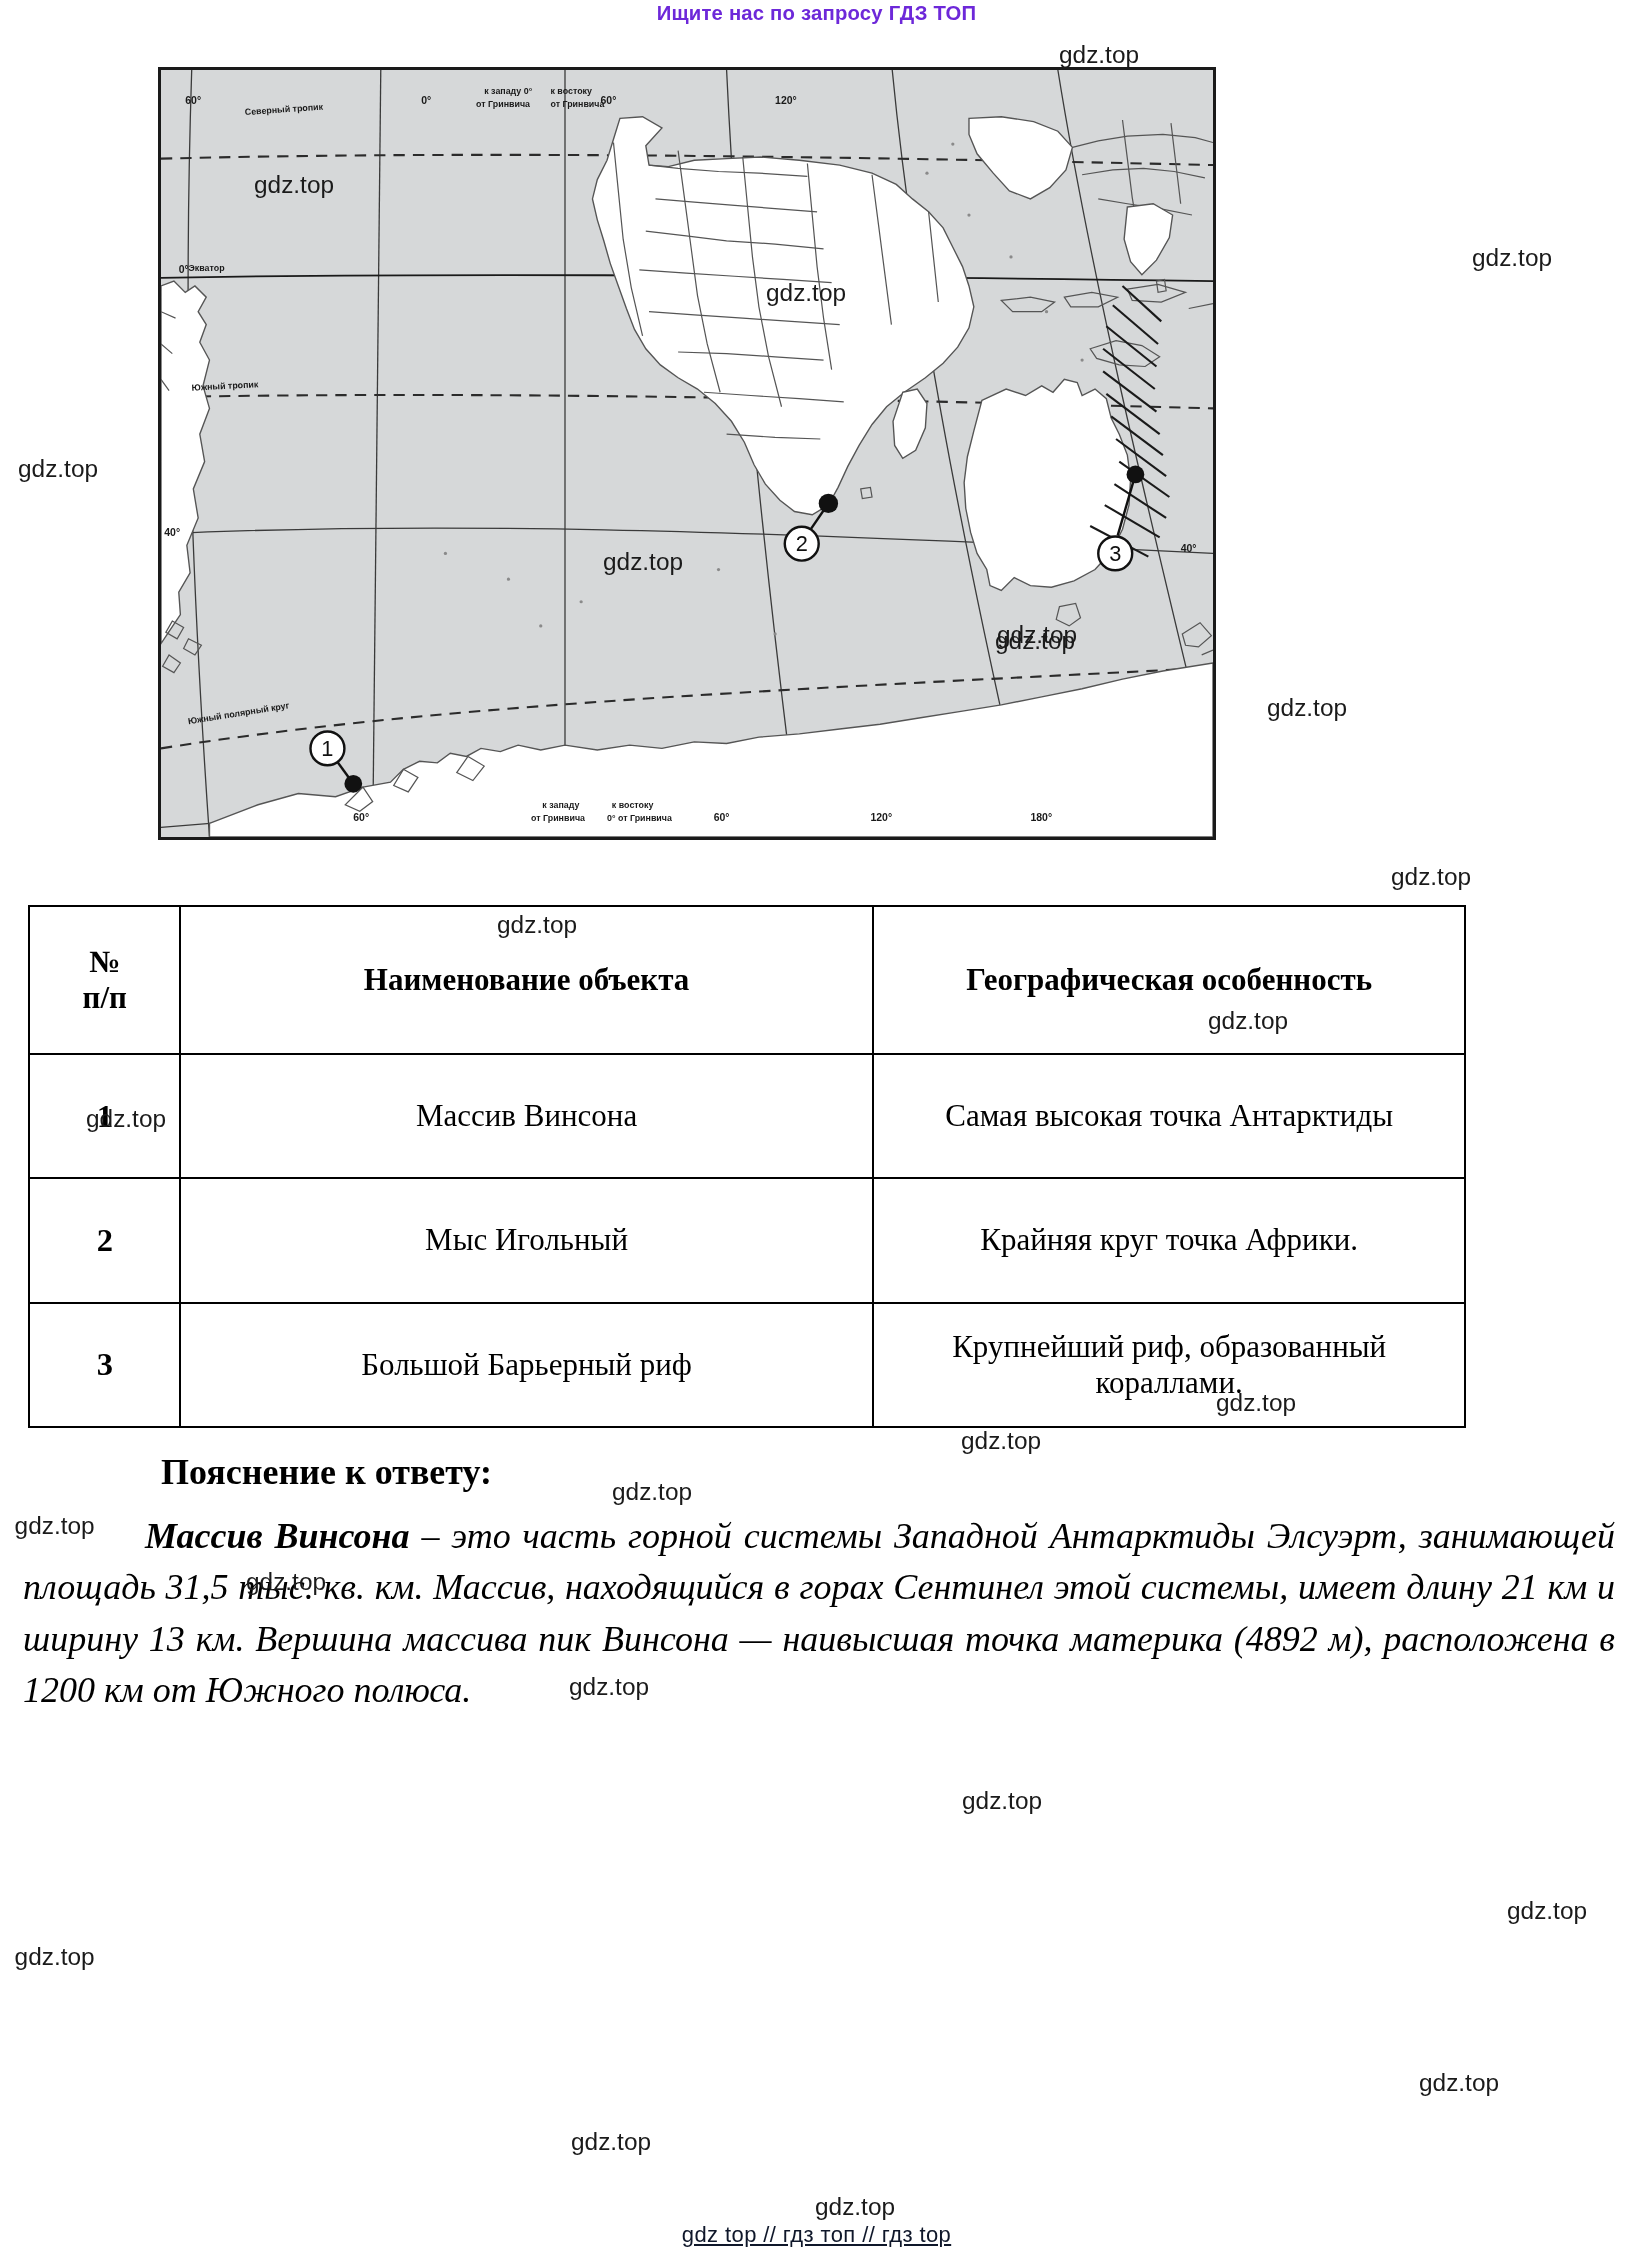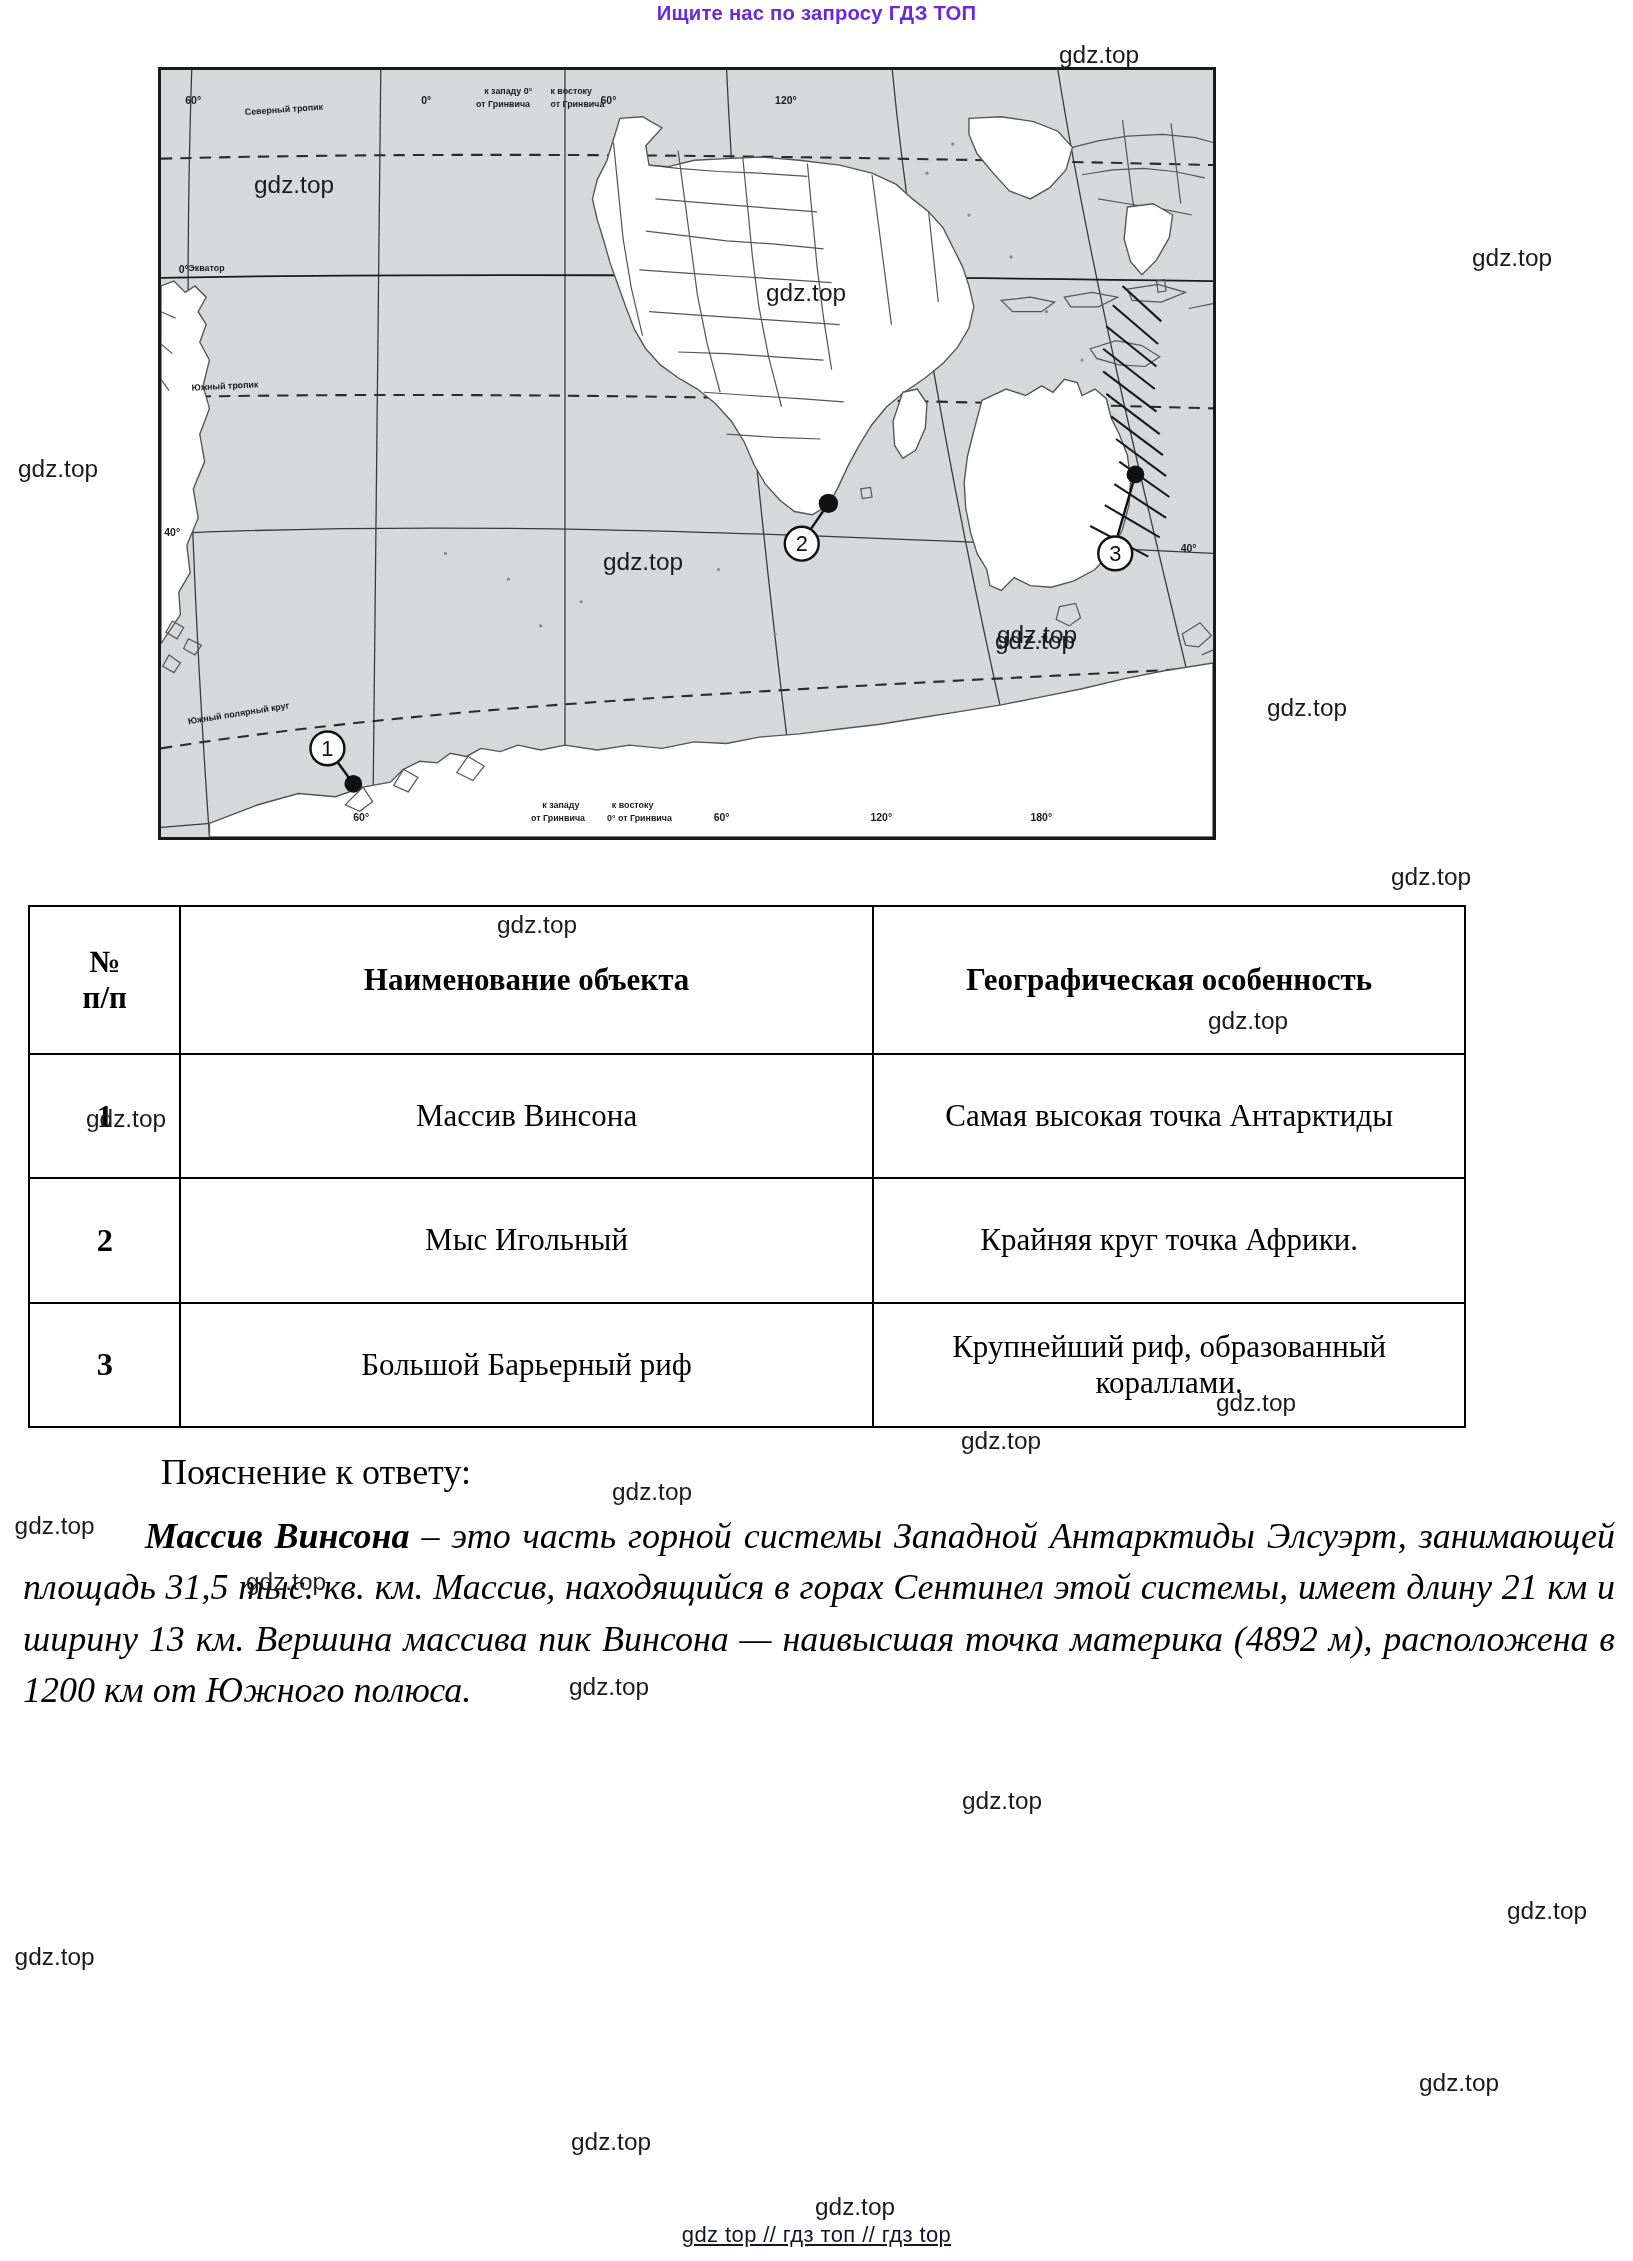--- a/index.html
+++ b/index.html
@@ -86,21 +86,21 @@
   .expl {
     position: absolute;
     left: 23px;
     top: 1454px;
     width: 1592px;
   }
   .expl h2 {
     margin: 0 0 19.5px 0;
     padding-left: 138px;
     font-size: 36px;
-    font-weight: normal;
+    font-weight: bold;
     font-family: "Liberation Serif", serif;
     line-height: 1.05;
   }
   .para {
     margin: 0 0 14.6px 0;
     font-size: 36px;
     line-height: 1.42;
     text-align: justify;
     text-indent: 122px;
     font-family: "Liberation Serif", serif;

